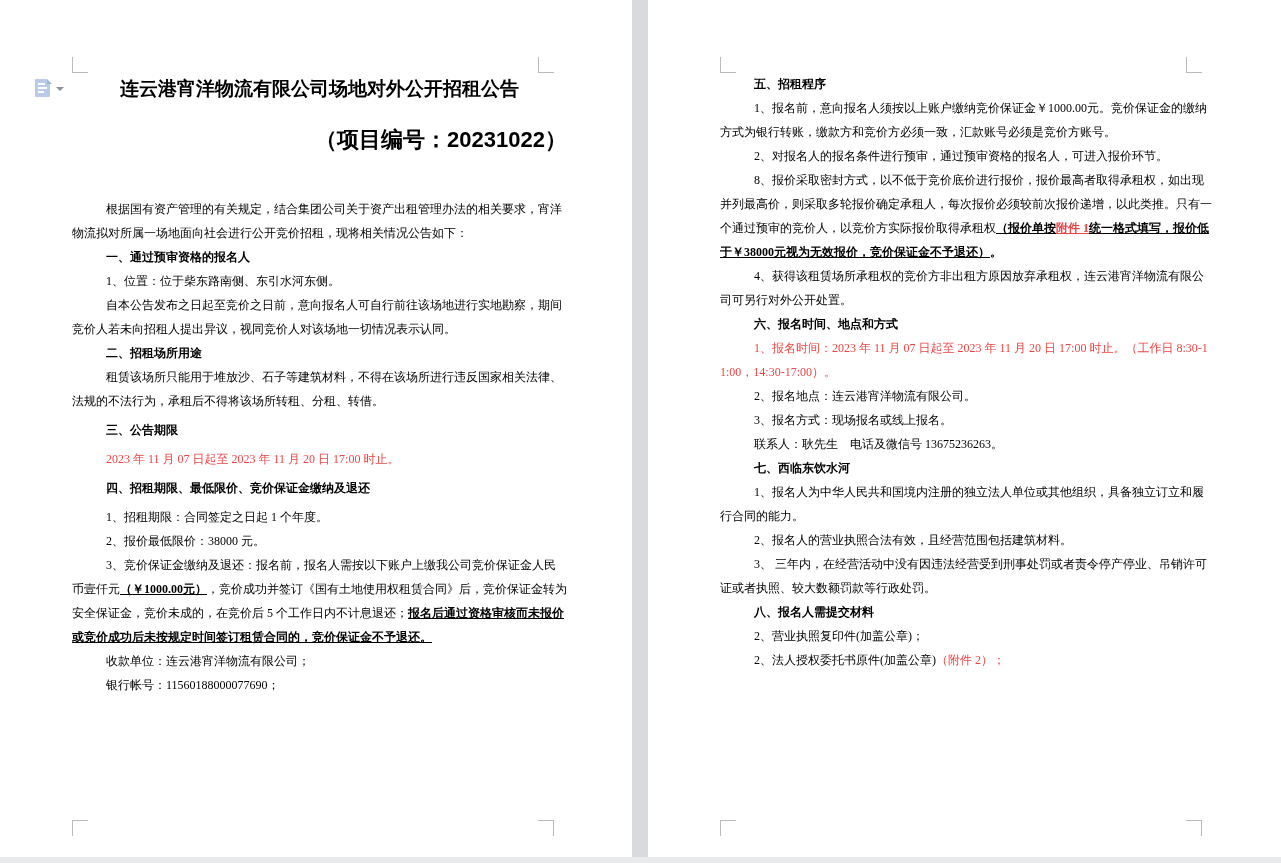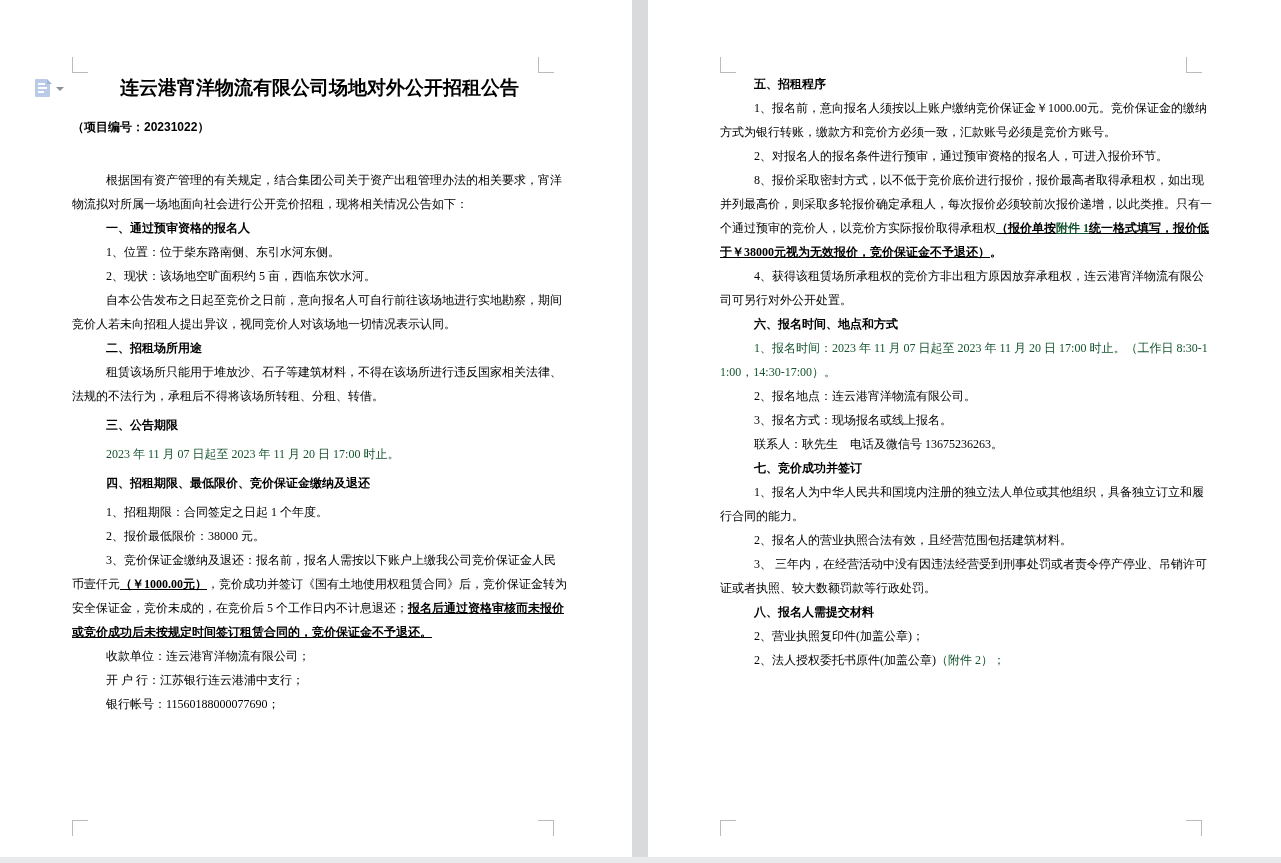--- a/index.html
+++ b/index.html
@@ -69,36 +69,36 @@
   .page-2 .content { top: 72px; }
 
   .p {
     font-size: 12px; line-height: 24px;
     text-indent: 34px;
     margin: 0;
     word-break: break-all;
   }
   .p.title {
     font-size: 19px; line-height: 30px;
-    font-family: Liberation Mono, monospace; font-weight: bold;
+    font-family: Liberation Sans, sans-serif; font-weight: bold;
     text-align: center; text-indent: 0;
-    margin-bottom: 8px; word-break: normal;
+    margin-bottom: 21px; word-break: normal;
   }
   .p.subtitle {
-    font-size: 12px; line-height: 30px;
+    font-size: 22px; line-height: 30px;
     font-family: "Liberation Sans", sans-serif; font-weight: bold;
-    text-align: left; text-indent: 0;
-    margin-bottom: 26px; word-break: normal;
+    text-align: right; text-indent: 0;
+    margin-bottom: 42px; word-break: normal;
   }
   .p.heading {
     font-family: "Liberation Sans", sans-serif; font-weight: bold;
   }
   .p.spaced { margin-top: 5px; margin-bottom: 5px; }
 
-  .r-red  { color: #14532d; }
+  .r-red  { color: #ef4444; }
   .r-b    { font-weight: bold; }
   .r-u    { text-decoration: underline; }
 </style>
 </head>
 <body>
 
 <div class="canvas">
 
   <div class="page page-1">
     <div class="mark tl"></div>
@@ -114,32 +114,30 @@
         </span>
       <span class="drop-arrow"></span>
     </div>
 
     <div class="content">
         <div class="p title"><span>连云港宵洋物流有限公司场地对外公开招租公告</span></div>
         <div class="p subtitle"><span>（项目编号：20231022）</span></div>
         <div class="p body"><span>根据国有资产管理的有关规定，结合集团公司关于资产出租管理办法的相关要求，宵洋物流拟对所属一场地面向社会进行公开竞价招租，现将相关情况公告如下：</span></div>
         <div class="p heading"><span>一、通过预审资格的报名人</span></div>
         <div class="p body"><span>1、位置：位于柴东路南侧、东引水河东侧。</span></div>
-        <div class="p body"><span>2、现状：该场地空旷面积约 5 亩，西临东饮水河。</span></div>
         <div class="p body"><span>自本公告发布之日起至竞价之日前，意向报名人可自行前往该场地进行实地勘察，期间竞价人若未向招租人提出异议，视同竞价人对该场地一切情况表示认同。</span></div>
         <div class="p heading"><span>二、招租场所用途</span></div>
         <div class="p body"><span>租赁该场所只能用于堆放沙、石子等建筑材料，不得在该场所进行违反国家相关法律、法规的不法行为，承租后不得将该场所转租、分租、转借。</span></div>
         <div class="p heading spaced"><span>三、公告期限</span></div>
         <div class="p body spaced"><span class="r-red">2023 年 11 月 07 日起至 2023 年 11 月 20 日 17:00 时止。</span></div>
         <div class="p heading spaced"><span>四、招租期限、最低限价、竞价保证金缴纳及退还</span></div>
         <div class="p body"><span>1、招租期限：合同签定之日起 1 个年度。</span></div>
         <div class="p body"><span>2、报价最低限价：38000 元。</span></div>
         <div class="p body"><span>3、竞价保证金缴纳及退还：报名前，报名人需按以下账户上缴我公司竞价保证金人民币壹仟元</span><span class="r-b r-u">（￥1000.00元）</span><span>，竞价成功并签订《国有土地使用权租赁合同》后，竞价保证金转为安全保证金，竞价未成的，在竞价后 5 个工作日内不计息退还；</span><span class="r-b r-u">报名后通过资格审核而未报价或竞价成功后未按规定时间签订租赁合同的，竞价保证金不予退还。</span></div>
         <div class="p body"><span>收款单位：连云港宵洋物流有限公司；</span></div>
-        <div class="p body"><span>开 户 行：江苏银行连云港浦中支行；</span></div>
         <div class="p body"><span>银行帐号：11560188000077690；</span></div>
       </div>
   </div>
 
   <div class="page-gap"></div>
 
   <div class="page page-2">
     <div class="mark tl"></div>
     <div class="mark tr"></div>
     <div class="mark bl"></div>
@@ -149,21 +147,21 @@
         <div class="p heading"><span>五、招租程序</span></div>
         <div class="p body"><span>1、报名前，意向报名人须按以上账户缴纳竞价保证金￥1000.00元。竞价保证金的缴纳方式为银行转账，缴款方和竞价方必须一致，汇款账号必须是竞价方账号。</span></div>
         <div class="p body"><span>2、对报名人的报名条件进行预审，通过预审资格的报名人，可进入报价环节。</span></div>
         <div class="p body"><span>8、报价采取密封方式，以不低于竞价底价进行报价，报价最高者取得承租权，如出现并列最高价，则采取多轮报价确定承租人，每次报价必须较前次报价递增，以此类推。只有一个通过预审的竞价人，以竞价方实际报价取得承租权</span><span class="r-b r-u">（报价单按</span><span class="r-b r-u r-red">附件 1</span><span class="r-b r-u">统一格式填写，报价低于￥38000元视为无效报价，竞价保证金不予退还）</span><span class="r-b">。</span></div>
         <div class="p body"><span>4、获得该租赁场所承租权的竞价方非出租方原因放弃承租权，连云港宵洋物流有限公司可另行对外公开处置。</span></div>
         <div class="p heading"><span>六、报名时间、地点和方式</span></div>
         <div class="p body"><span class="r-red">1、报名时间：2023 年 11 月 07 日起至 2023 年 11 月 20 日 17:00 时止。（工作日 8:30-11:00，14:30-17:00）。</span></div>
         <div class="p body"><span>2、报名地点：连云港宵洋物流有限公司。</span></div>
         <div class="p body"><span>3、报名方式：现场报名或线上报名。</span></div>
         <div class="p body"><span>联系人：耿先生　电话及微信号 13675236263。</span></div>
-        <div class="p heading"><span>七、竞价成功并签订</span></div>
+        <div class="p heading"><span>七、西临东饮水河</span></div>
         <div class="p body"><span>1、报名人为中华人民共和国境内注册的独立法人单位或其他组织，具备独立订立和履行合同的能力。</span></div>
         <div class="p body"><span>2、报名人的营业执照合法有效，且经营范围包括建筑材料。</span></div>
         <div class="p body"><span>3、 三年内，在经营活动中没有因违法经营受到刑事处罚或者责令停产停业、吊销许可证或者执照、较大数额罚款等行政处罚。</span></div>
         <div class="p heading"><span>八、报名人需提交材料</span></div>
         <div class="p body"><span>2、营业执照复印件(加盖公章)；</span></div>
         <div class="p body"><span>2、法人授权委托书原件(加盖公章)</span><span class="r-red">（附件 2）；</span></div>
       </div>
   </div>
 
 </div>

